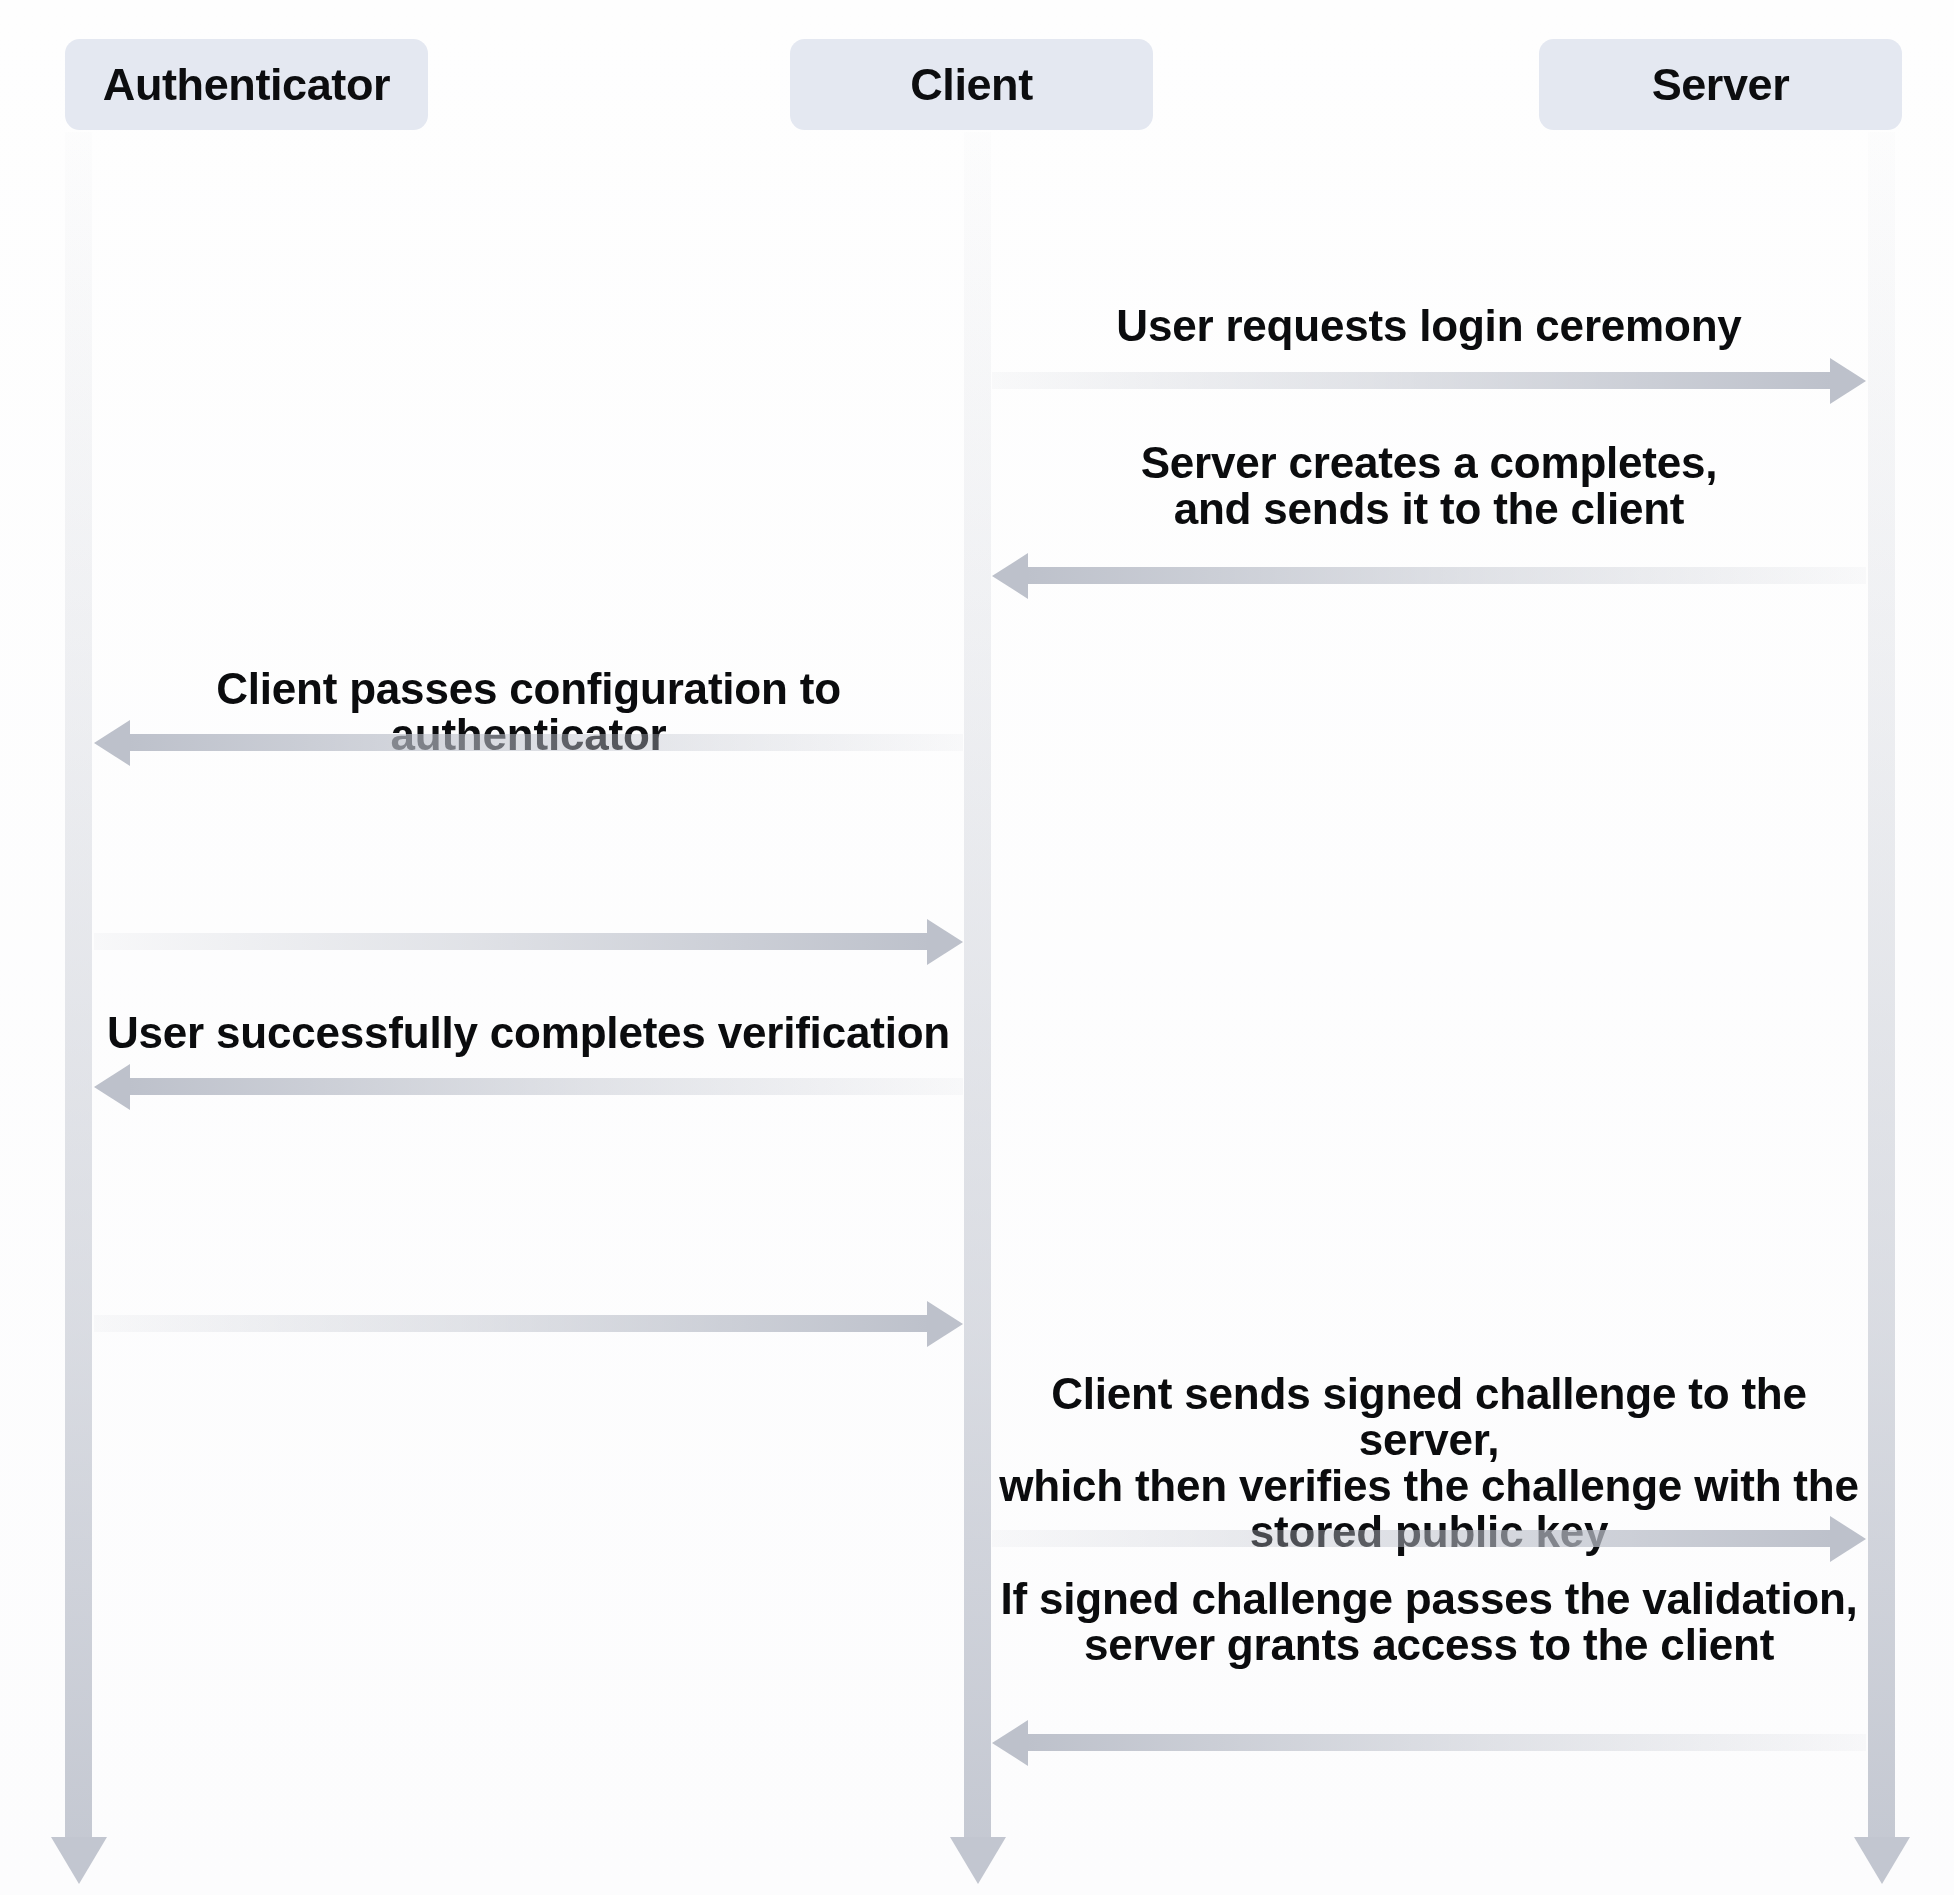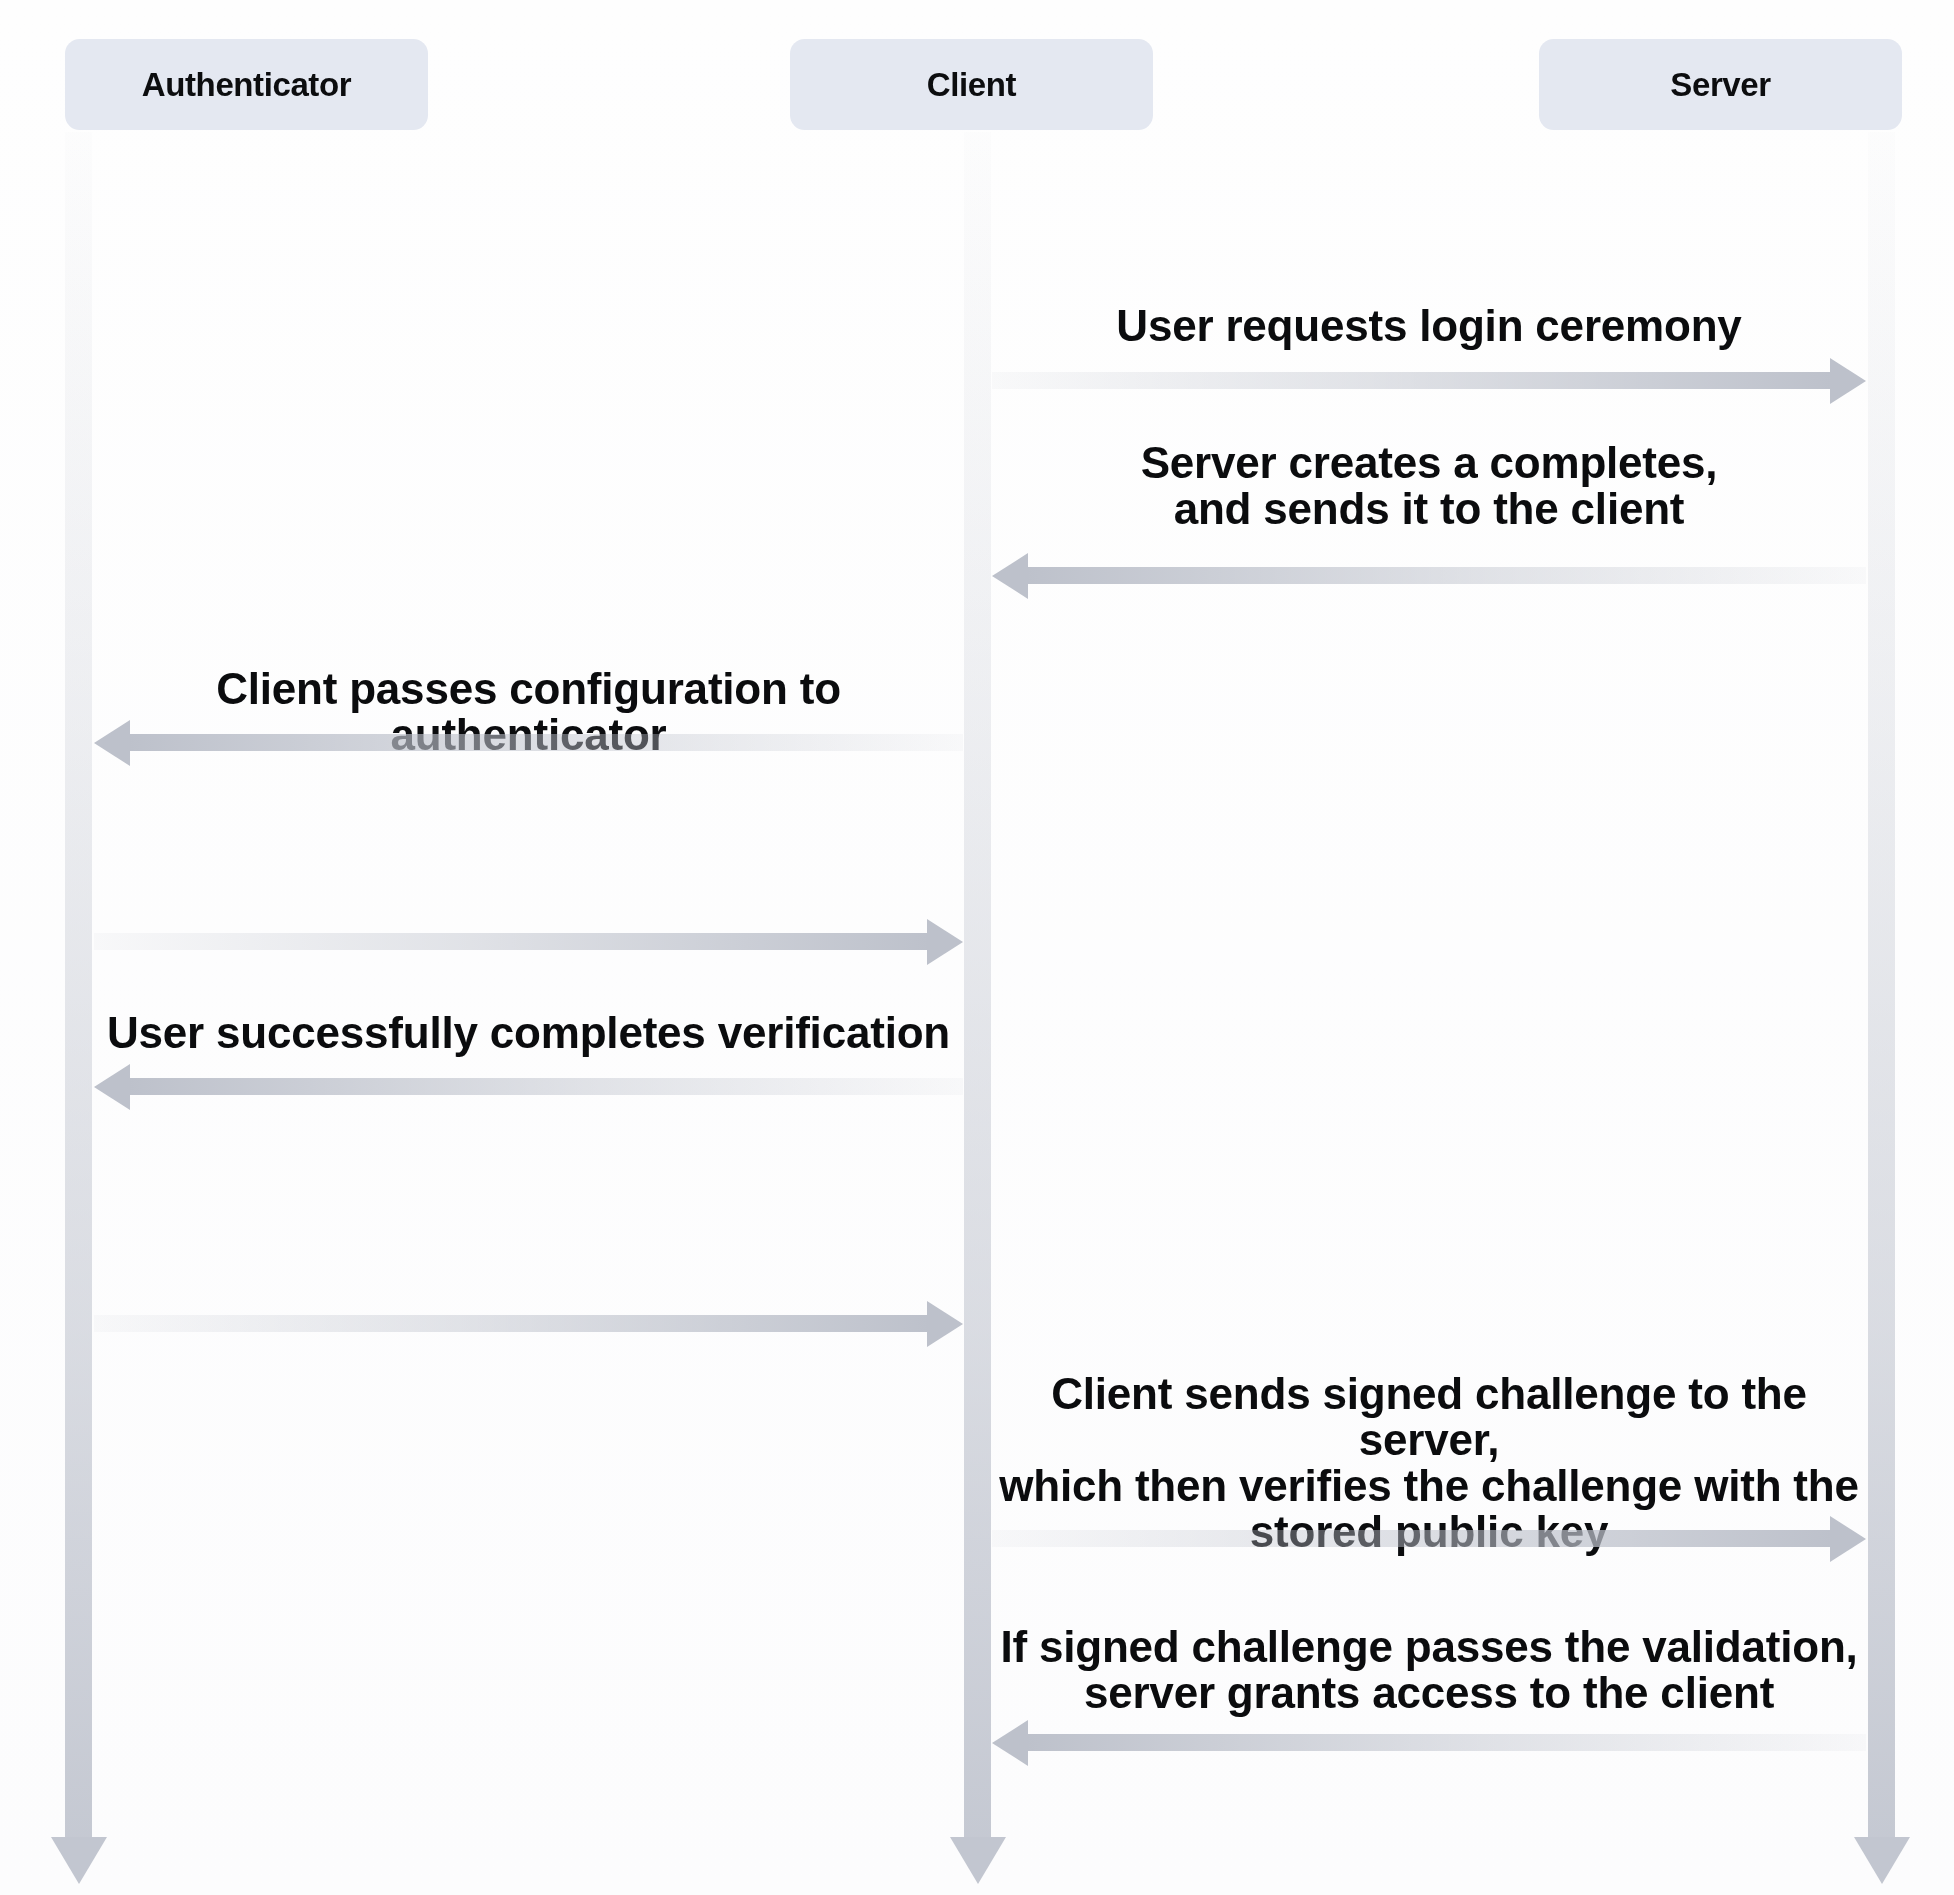--- a/index.html
+++ b/index.html
@@ -18,21 +18,21 @@
     top: 39px;
     width: 363px;
     height: 91px;
     background: #e4e8f1;
     border-radius: 14.7px;
     display: flex;
     align-items: center;
     justify-content: center;
   }
   .actor span {
-    font-size: 33px;
+    font-size: 45px;
     font-weight: 700;
     color: #0c0d0f;
     letter-spacing: -0.4px;
   }
 
   
   .lifeline-bar {
     position: absolute;
     top: 132px;
     width: 27px;
@@ -163,21 +163,21 @@
   </div>
 
   <div class="msg" style="left:992px; top:1371px; width:874px;">Client sends signed challenge to the server,
 which then verifies the challenge with the
 stored public key</div>
   <div class="arrow right" style="left:992px; top:1516px; width:874px;">
     <div class="arrow-body"></div>
     <div class="arrow-head"></div>
   </div>
 
-  <div class="msg" style="left:992px; top:1624px; width:874px;">If signed challenge passes the validation,
+  <div class="msg" style="left:992px; top:1576px; width:874px;">If signed challenge passes the validation,
 server grants access to the client</div>
   <div class="arrow left" style="left:992px; top:1720px; width:874px;">
     <div class="arrow-body"></div>
     <div class="arrow-head"></div>
   </div>
 
 </div>
 
 
 </body></html>

